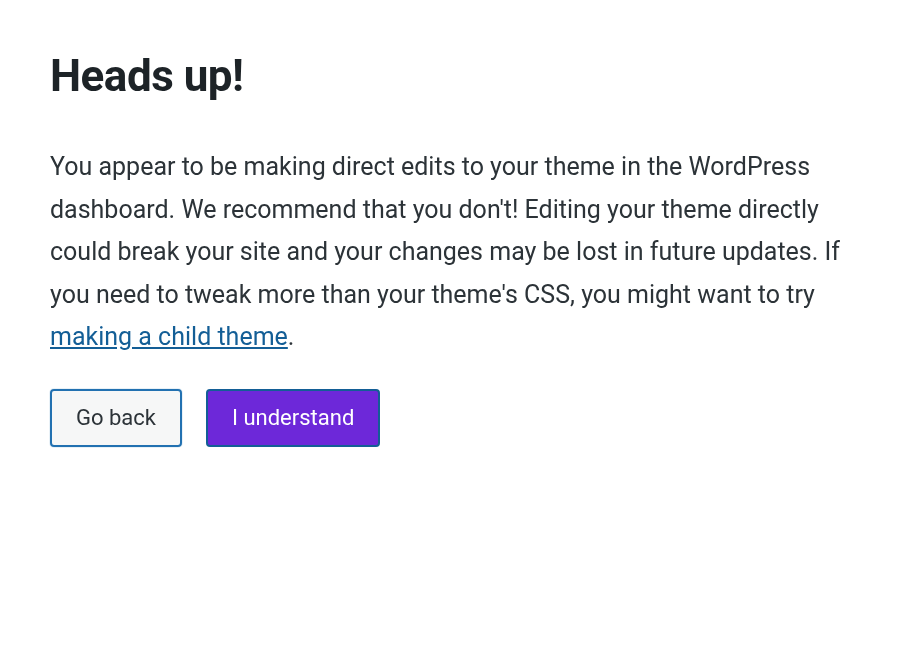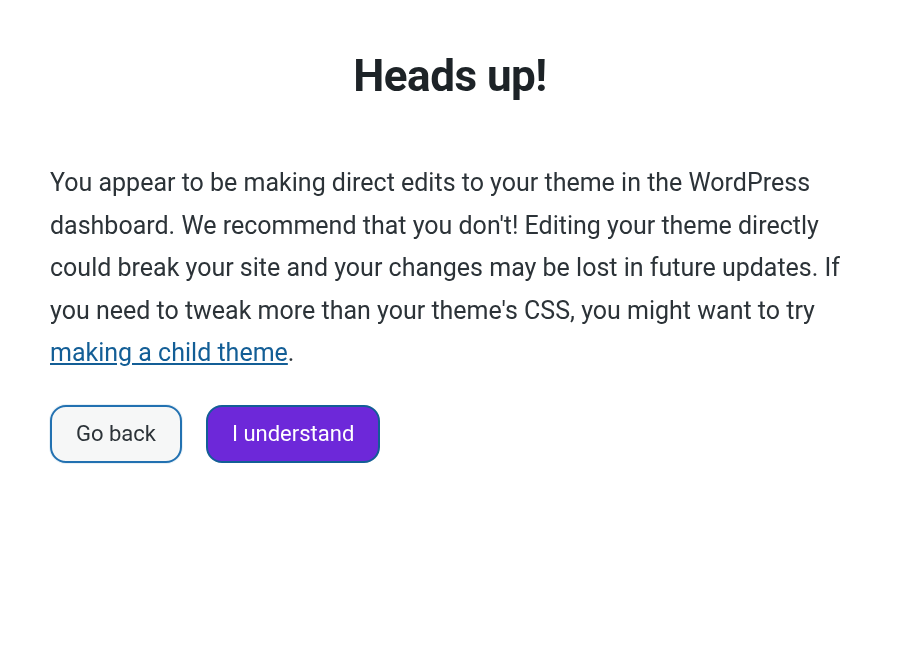--- a/index.html
+++ b/index.html
@@ -14,23 +14,22 @@
       color: #1d2327;
       width: 900px;
     }
     .dialog {
       max-width: 800px;
     }
     h1 {
       font-size: 44px;
       font-weight: 700;
       color: #1d2327;
-      margin-bottom: 60px;
+      margin-bottom: 44px;
       letter-spacing: -0.5px;
-      text-align: center;
     }
     p {
       font-size: 25px;
       line-height: 1.7;
       color: #2c3338;
       margin-bottom: 30px;
     }
     a {
       color: #135e96;
       text-decoration: underline;
@@ -39,21 +38,21 @@
       display: flex;
       gap: 24px;
       margin-top: 20px;
     }
     .button {
       display: inline-flex;
       align-items: center;
       justify-content: center;
       font-size: 22px;
       padding: 12px 24px;
-      border-radius: 16px;
+      border-radius: 4px;
       cursor: pointer;
       font-family: inherit;
       line-height: 1.4;
     }
     .button-secondary {
       background: #f6f7f7;
       color: #2c3338;
       border: 2px solid #2271b1;
       box-shadow: 0 0 0 1px rgba(34,113,177,0.1);
     }

